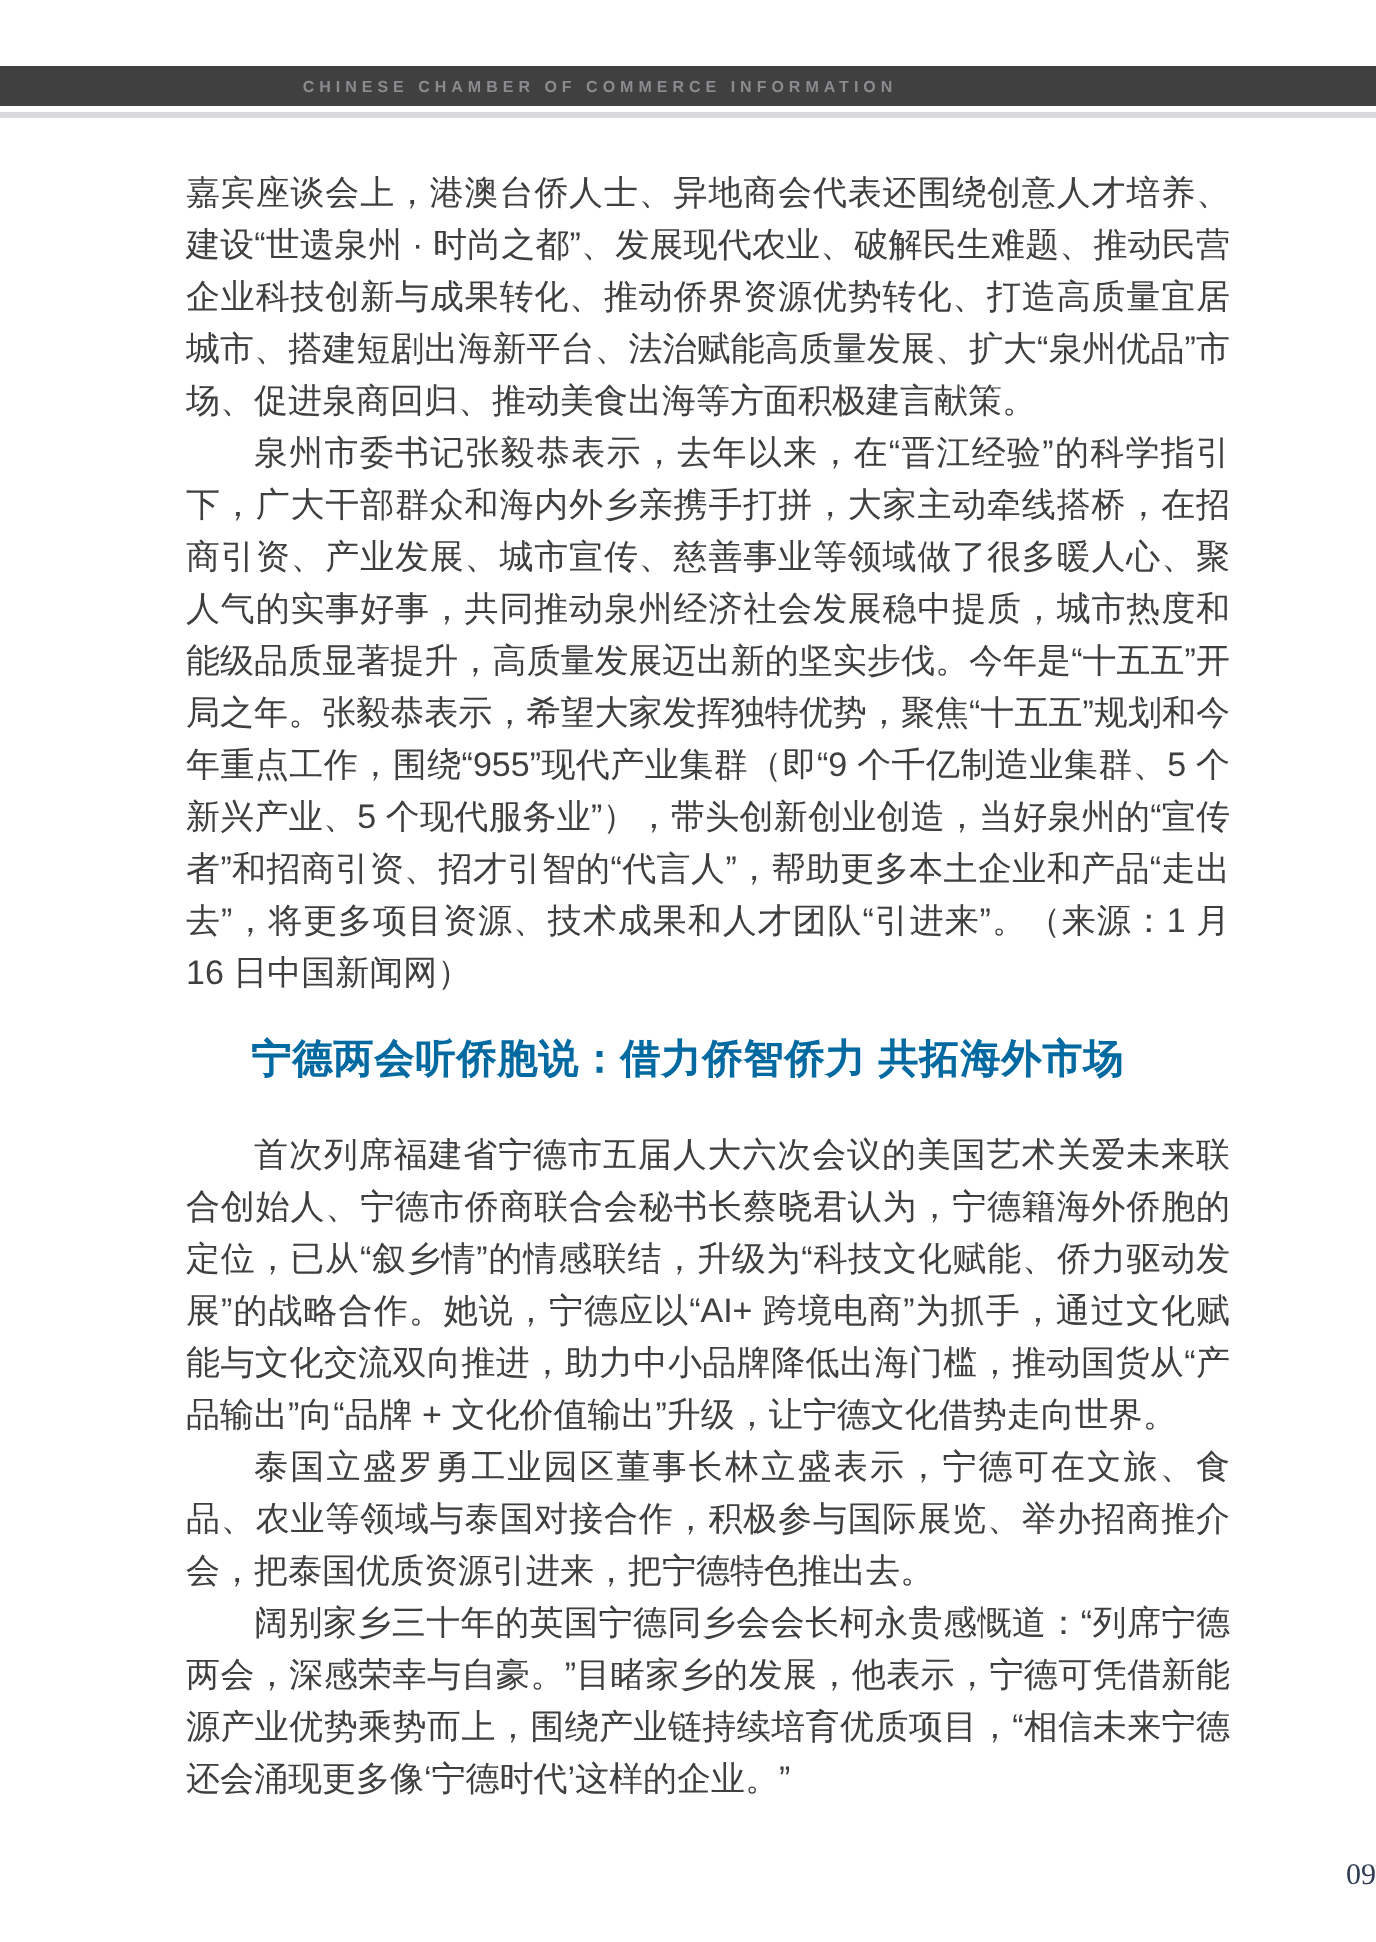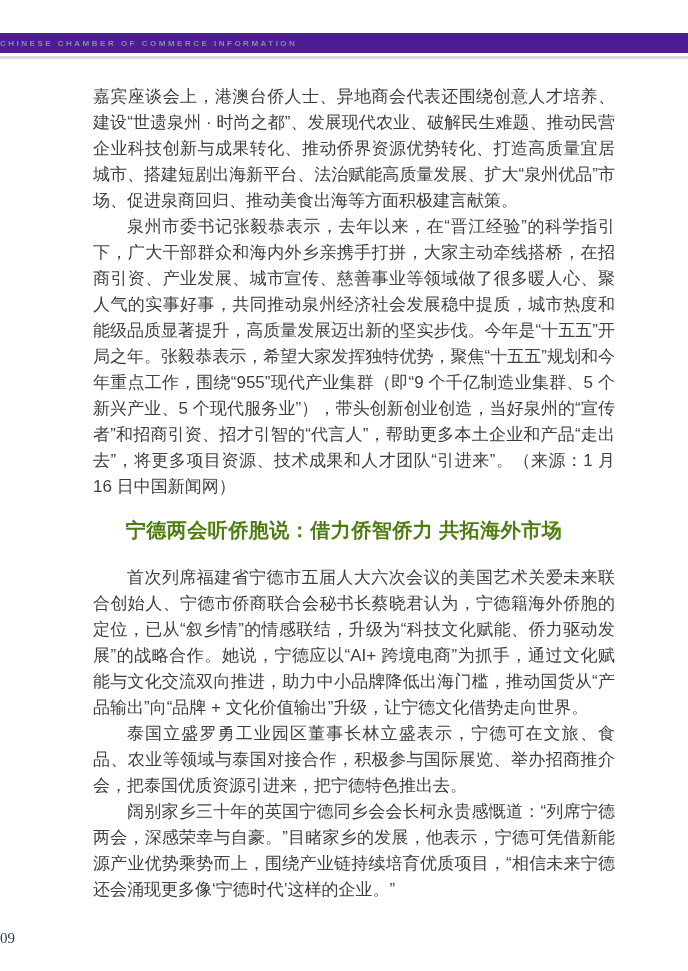--- a/index.html
+++ b/index.html
@@ -11,22 +11,22 @@
     width:688px; height:971px;
     margin:0 auto;
     background:#ffffff;
     overflow:hidden;
   }
 
   
   .header-band {
     position:absolute; left:0; top:33px;
     width:100%; height:20px;
-    background:#4c1d95;
-    display:flex; align-items:center; justify-content:flex-start;
+    background:#404040;
+    display:flex; align-items:center; justify-content:center;
     padding-right:88px;
   }
   .header-band .banner-text {
     font-size:8px; font-weight:bold;
     letter-spacing:2.5px;
     color:#8b8b8f;
   }
   .header-divider {
     position:absolute; left:0; top:56px;
     width:100%; height:3px;
@@ -45,32 +45,32 @@
     text-align:justify;
     color:#3f3f3f;
     margin-left:20px;
   }
   .content p.indent { text-indent:2em; }
 
   .article2 { margin-top:16px; }
   .article2 .article-title {
     font-size:20px;
     font-weight:bold;
-    color:#4d7c0f;
+    color:#0369a1;
     text-align:center;
     letter-spacing:0.5px;
     margin:0 0 21px 0;
     line-height:28px;
   }
 
   
   .page-number {
     position:absolute; left:0; bottom:24px;
     width:100%;
-    text-align:left;
+    text-align:right;
     font-family:"Liberation Serif","DejaVu Serif",serif;
     font-size:15px;
     color:#2e3b52;
   }
 </style>
 </head>
 <body>
 
 <div class="page">
 

